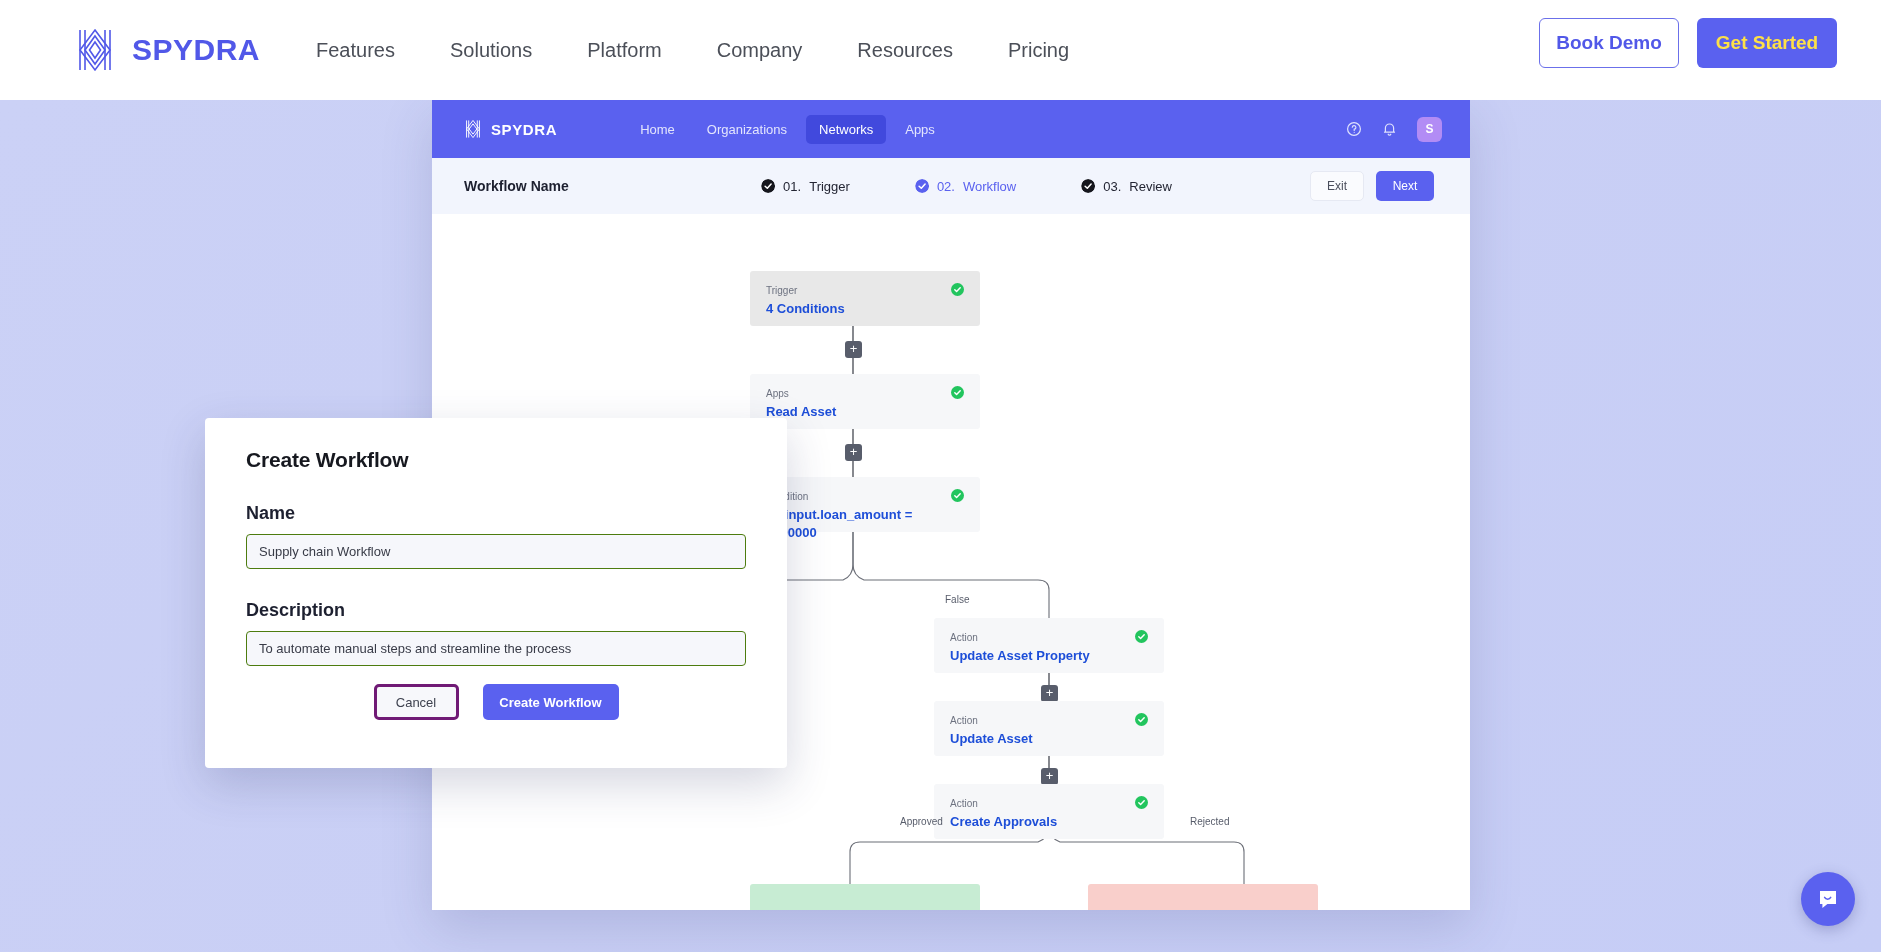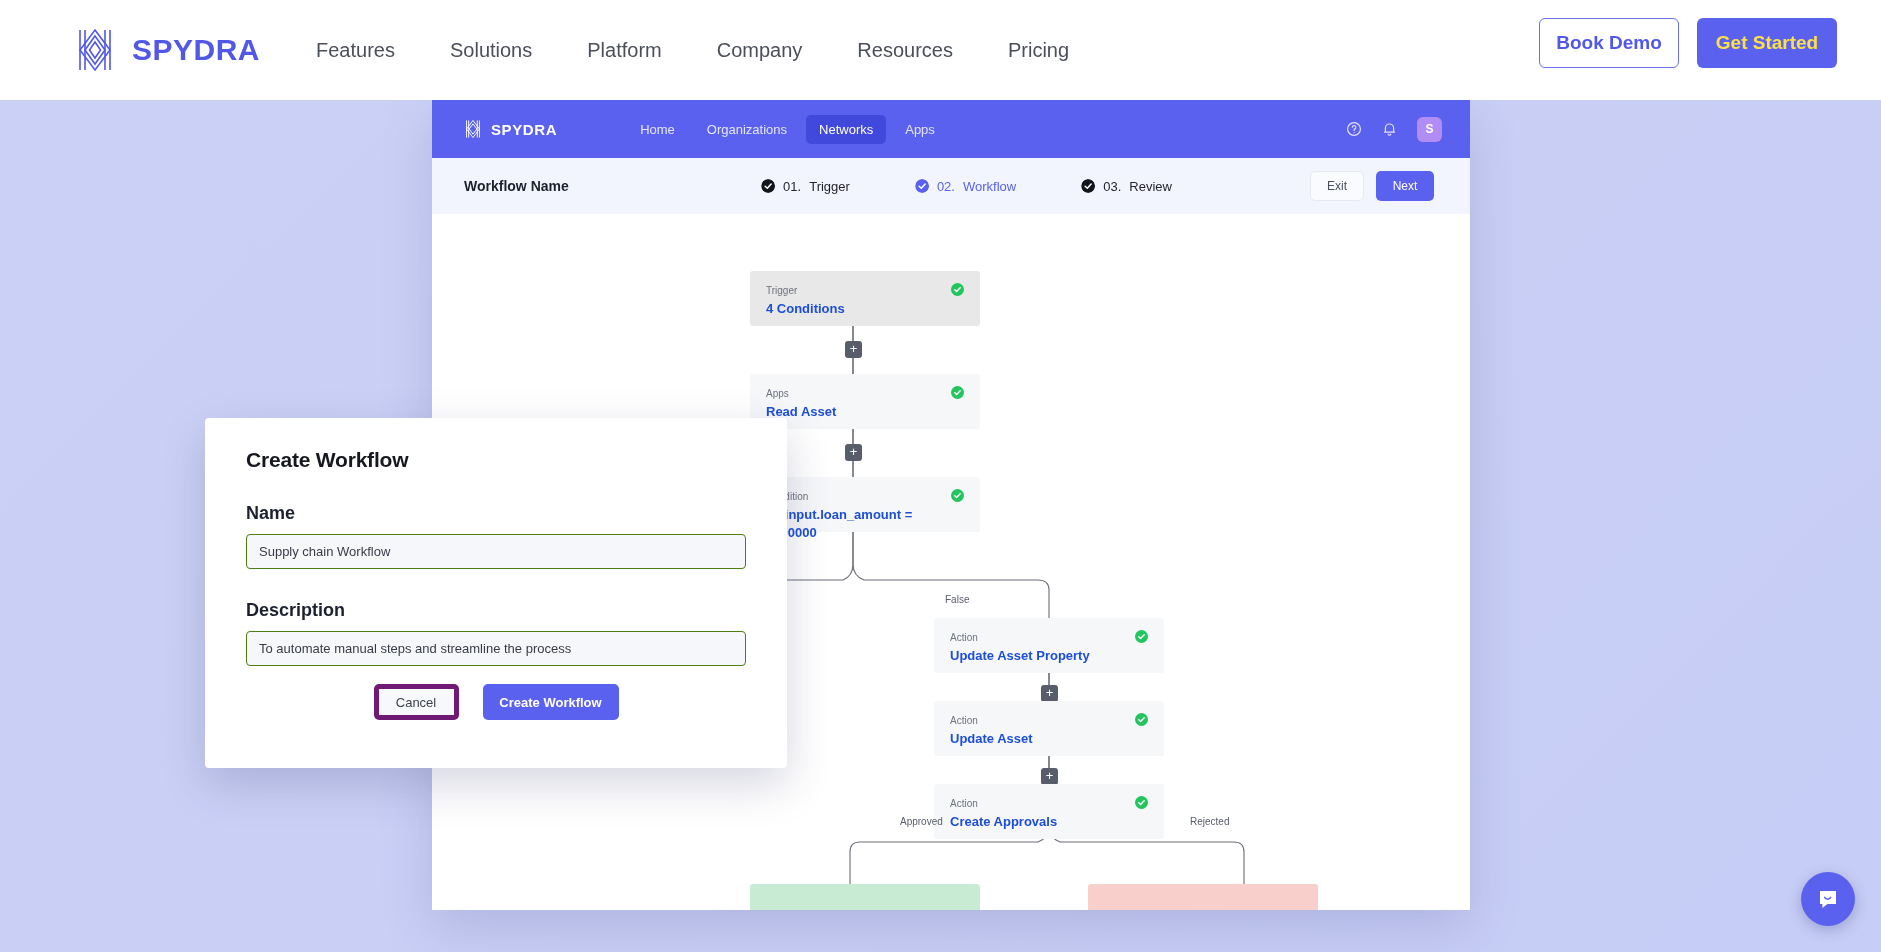--- a/index.html
+++ b/index.html
@@ -163,21 +163,21 @@
     background: #f6f7fb; border: 1px solid #4d7c0f; border-radius: 4px;
     display: flex; align-items: center; padding: 0 12px;
     font-size: 13px; color: #383b47; cursor: text;
     font-family: "Liberation Sans", sans-serif;
   }
   .modal-actions {
     position: absolute; left: 41px; right: 41px; bottom: 48px;
     display: flex; justify-content: center; gap: 24px;
   }
   .btn-cancel {
-    width: 85px; height: 36px; background: #f7f8fb; border: 5px solid #701a75;
+    width: 85px; height: 36px; background: #f7f8fb; border: 3px solid #701a75;
     border-radius: 5px; font-size: 13px; color: #3d414e;
     display: flex; align-items: center; justify-content: center; cursor: pointer;
     font-family: "Liberation Sans", sans-serif;
   }
   .btn-create {
     width: 136px; height: 36px; background: #5a61ef; border: none;
     border-radius: 5px; font-size: 13px; font-weight: 600; color: #ffffff;
     display: flex; align-items: center; justify-content: center; cursor: pointer;
     font-family: "Liberation Sans", sans-serif;
   }

